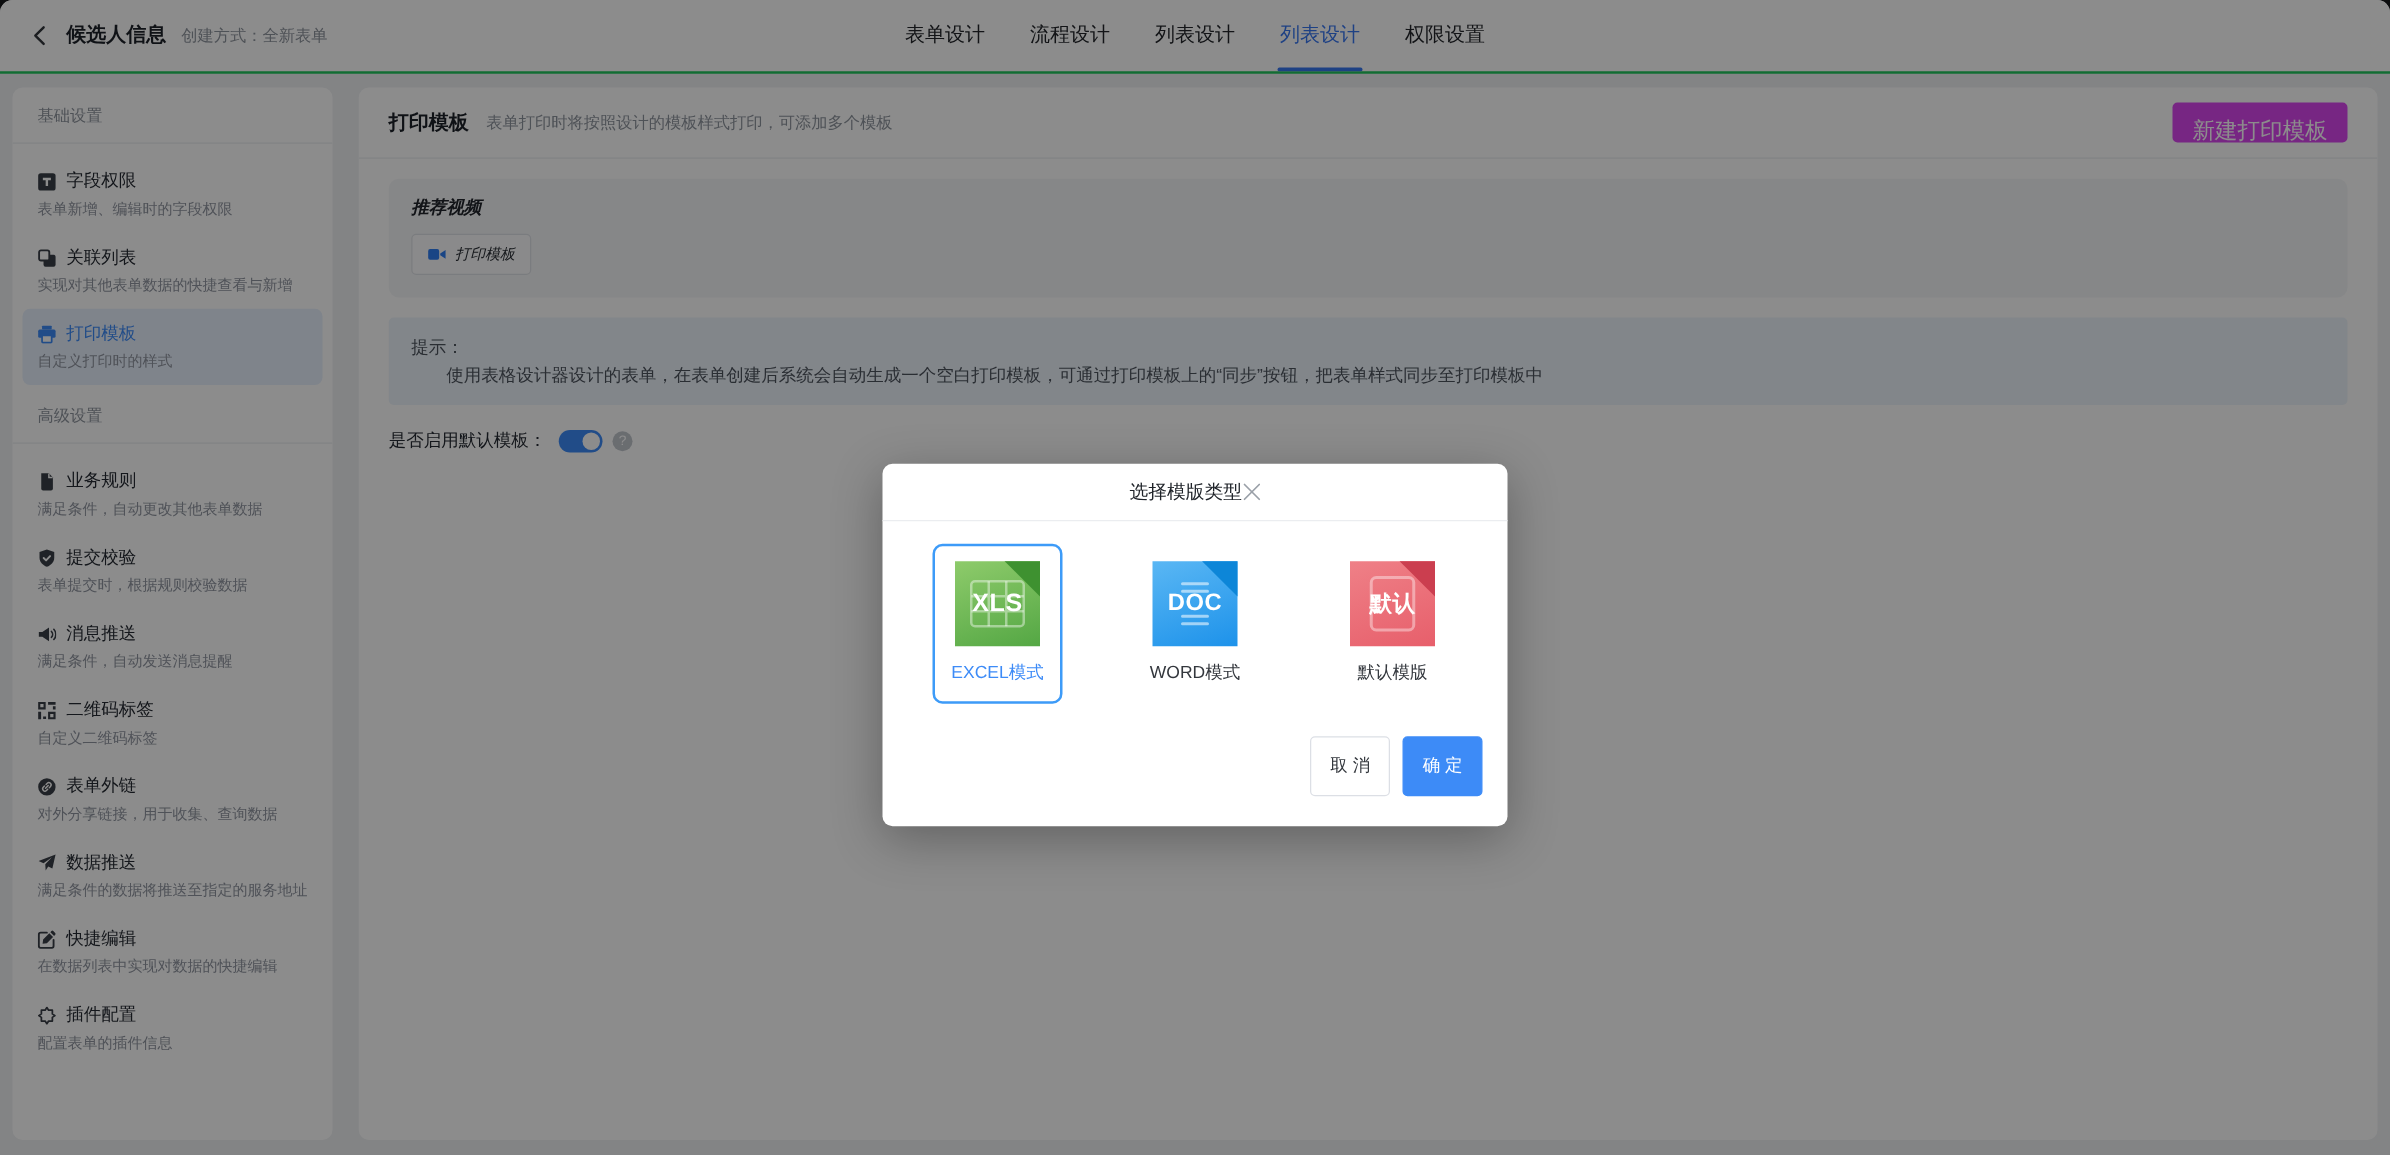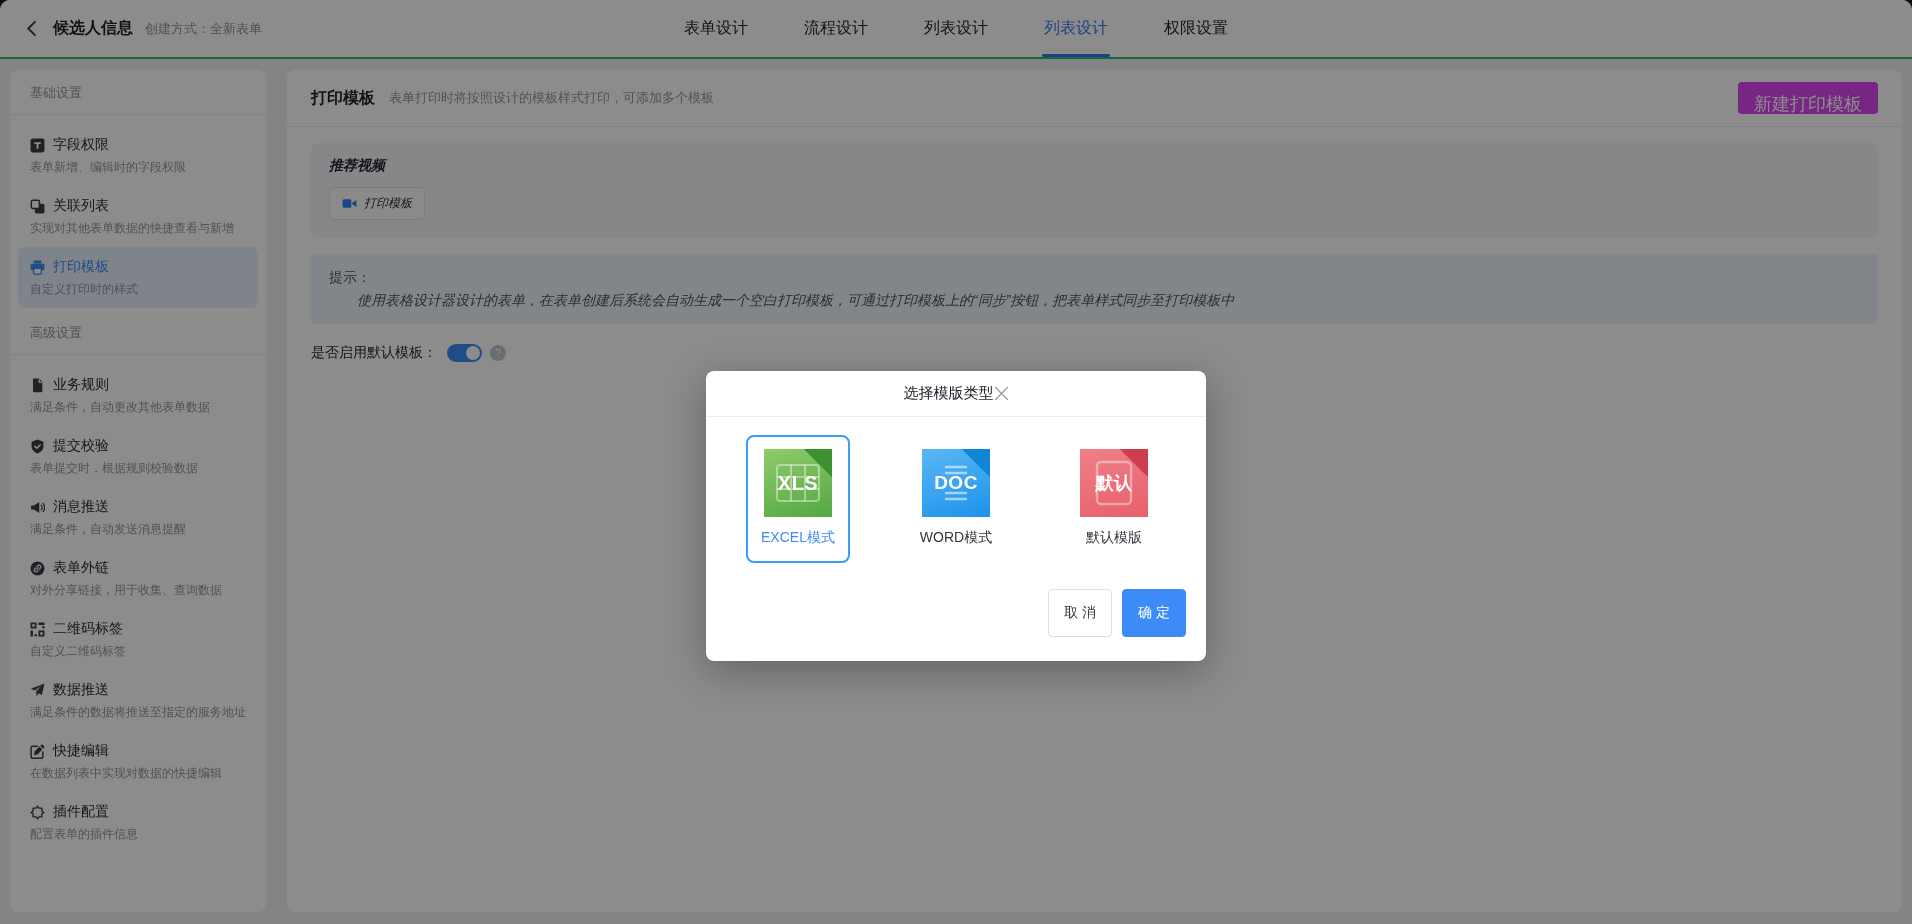--- a/index.html
+++ b/index.html
@@ -8,21 +8,21 @@
   .app { position:absolute; inset:0; background:#eef0f3; border-radius:10px 10px 0 0; overflow:hidden; }
 
   
   .topbar { height:59px; background:#fff; border-bottom:2px solid #22c55e;
     display:flex; align-items:center; padding:0 24px; position:relative; }
   .topbar-left { display:flex; align-items:center; gap:12px; }
   .back-btn { display:flex; align-items:center; cursor:pointer; }
   .app-title { font-size:16px; font-weight:bold; color:#1d2129; }
   .app-subtitle { font-size:13px; color:#8f959e; }
   .tabs { position:absolute; left:50%; top:0; transform:translateX(-50%);
-    display:flex; height:100%; align-items:flex-start;gap:20px; }
+    display:flex; height:100%; align-items:flex-start; }
   .tab { padding:0 18px; font-size:16px; color:#23262b; height:100%;
     display:flex; align-items:center; position:relative; cursor:pointer; white-space:nowrap; }
   .tab.active { color:#3877f0; }
   .tab.active::after { content:""; position:absolute; left:16px; right:16px; bottom:0;
     height:3px; background:#3877f0; border-radius:1.5px; }
 
   
   .layout { position:absolute; top:70px; left:10px; right:10px; bottom:12px; display:flex; gap:21px; }
   .sidebar { width:256px; background:#fff; border-radius:8px; padding-top:14px; flex-shrink:0; overflow:hidden; }
   .section-label { font-size:13px; color:#8f959e; padding:0 20px; margin-bottom:12px; }
@@ -43,21 +43,21 @@
   .page-subtitle { font-size:13px; color:#8f959e; margin-left:14px; flex:1; }
   .create-btn { height:32px; background:#d946ef; color:#fff; font-size:18px; border:none;
     border-radius:4px; padding:10px 16px; cursor:pointer; }
   .content-body { padding:16px 24px; }
   .video-card { background:#f5f6f8; border-radius:8px; padding:14px 18px 18px;font-style:italic; }
   .video-card-title { font-size:14px; font-weight:bold; color:#22262c; }
   .video-chip { margin-top:12px; display:inline-flex; align-items:center; gap:7px; background:#fcfcfd;
     border:1px solid #dfe2e7; border-radius:4px; padding:7px 12px; font-size:12px; color:#2a2f36; cursor:pointer; }
   .tips-box { margin-top:16px; background:#edf4fb; border-radius:4px; padding:12px 18px;
     font-size:14px; color:#4d545e; line-height:23px; }
-  .tips-indent { padding-left:28px;font-style:italic; }
+  .tips-indent { padding-left:28px; }
   .toggle-row { margin-top:20px; display:flex; align-items:center; font-size:14px; color:#262b33; }
   .switch { margin-left:10px; width:35px; height:18px; border-radius:9px; background:#3d8bf7;
     position:relative; cursor:pointer; }
   .switch-knob { position:absolute; top:2px; right:2px; width:14px; height:14px; border-radius:50%; background:#fff; }
   .help-icon { margin-left:8px; width:16px; height:16px; border-radius:50%; background:#c2c6cd; color:#fff;
     font-size:11px; display:flex; align-items:center; justify-content:center; cursor:pointer; }
 
   
   .dim { position:absolute; inset:0; background:rgba(0,0,0,0.45); z-index:40; }
   .modal { position:absolute; top:371px; left:50%; transform:translateX(-50%); width:500px;
@@ -199,42 +199,42 @@
               </svg>
           </span>
           <span>消息推送</span>
         </div>
         <div class="nav-desc">满足条件，自动发送消息提醒</div>
       </div>
 
       <div class="nav-item">
         <div class="nav-item-head">
           <span class="nav-icon">
-            <svg viewBox="0 0 14 14" width="15" height="15">
-                <rect x="0.5" y="0.5" width="13" height="13" rx="6.5" fill="currentColor"></rect>
-                <path d="M6 8l2-2M5.2 6.4l-.9.9a1.7 1.7 0 0 0 2.4 2.4l.9-.9M8.8 7.6l.9-.9a1.7 1.7 0 0 0-2.4-2.4l-.9.9" stroke="#fff" stroke-width="1.1" fill="none" stroke-linecap="round"></path>
-              </svg>
-          </span>
-          <span>表单外链</span>
-        </div>
-        <div class="nav-desc">对外分享链接，用于收集、查询数据</div>
-      </div>
-
-      <div class="nav-item">
-        <div class="nav-item-head">
-          <span class="nav-icon">
             <svg viewBox="0 0 14 14" width="15" height="15" fill="currentColor">
                 <path fill-rule="evenodd" d="M.5.5h5.6v5.6H.5zm1.6 1.6v2.4h2.4V2.1z"></path>
                 <path d="M7.9.5h5.6v2.2H7.9zM11.5 3.7h2v2.4h-2zM.5 7.9h2.2v5.6H.5zM4.2 11.4h2.2v1.9H4.2z"></path>
                 <path fill-rule="evenodd" d="M7.9 7.9h5.6v5.6H7.9zm1.6 1.6v2.4h2.4V9.5z"></path>
               </svg>
           </span>
           <span>二维码标签</span>
         </div>
         <div class="nav-desc">自定义二维码标签</div>
+      </div>
+
+      <div class="nav-item">
+        <div class="nav-item-head">
+          <span class="nav-icon">
+            <svg viewBox="0 0 14 14" width="15" height="15">
+                <rect x="0.5" y="0.5" width="13" height="13" rx="6.5" fill="currentColor"></rect>
+                <path d="M6 8l2-2M5.2 6.4l-.9.9a1.7 1.7 0 0 0 2.4 2.4l.9-.9M8.8 7.6l.9-.9a1.7 1.7 0 0 0-2.4-2.4l-.9.9" stroke="#fff" stroke-width="1.1" fill="none" stroke-linecap="round"></path>
+              </svg>
+          </span>
+          <span>表单外链</span>
+        </div>
+        <div class="nav-desc">对外分享链接，用于收集、查询数据</div>
       </div>
 
       <div class="nav-item">
         <div class="nav-item-head">
           <span class="nav-icon">
             <svg viewBox="0 0 14 14" width="15" height="15">
                 <path fill="currentColor" d="M13.5.5L.8 5.4l3.7 1.7 6.3-4.5-5 5.2.3 4.7 1.9-2.9 3.1 1.5z"></path>
               </svg>
           </span>
           <span>数据推送</span>

